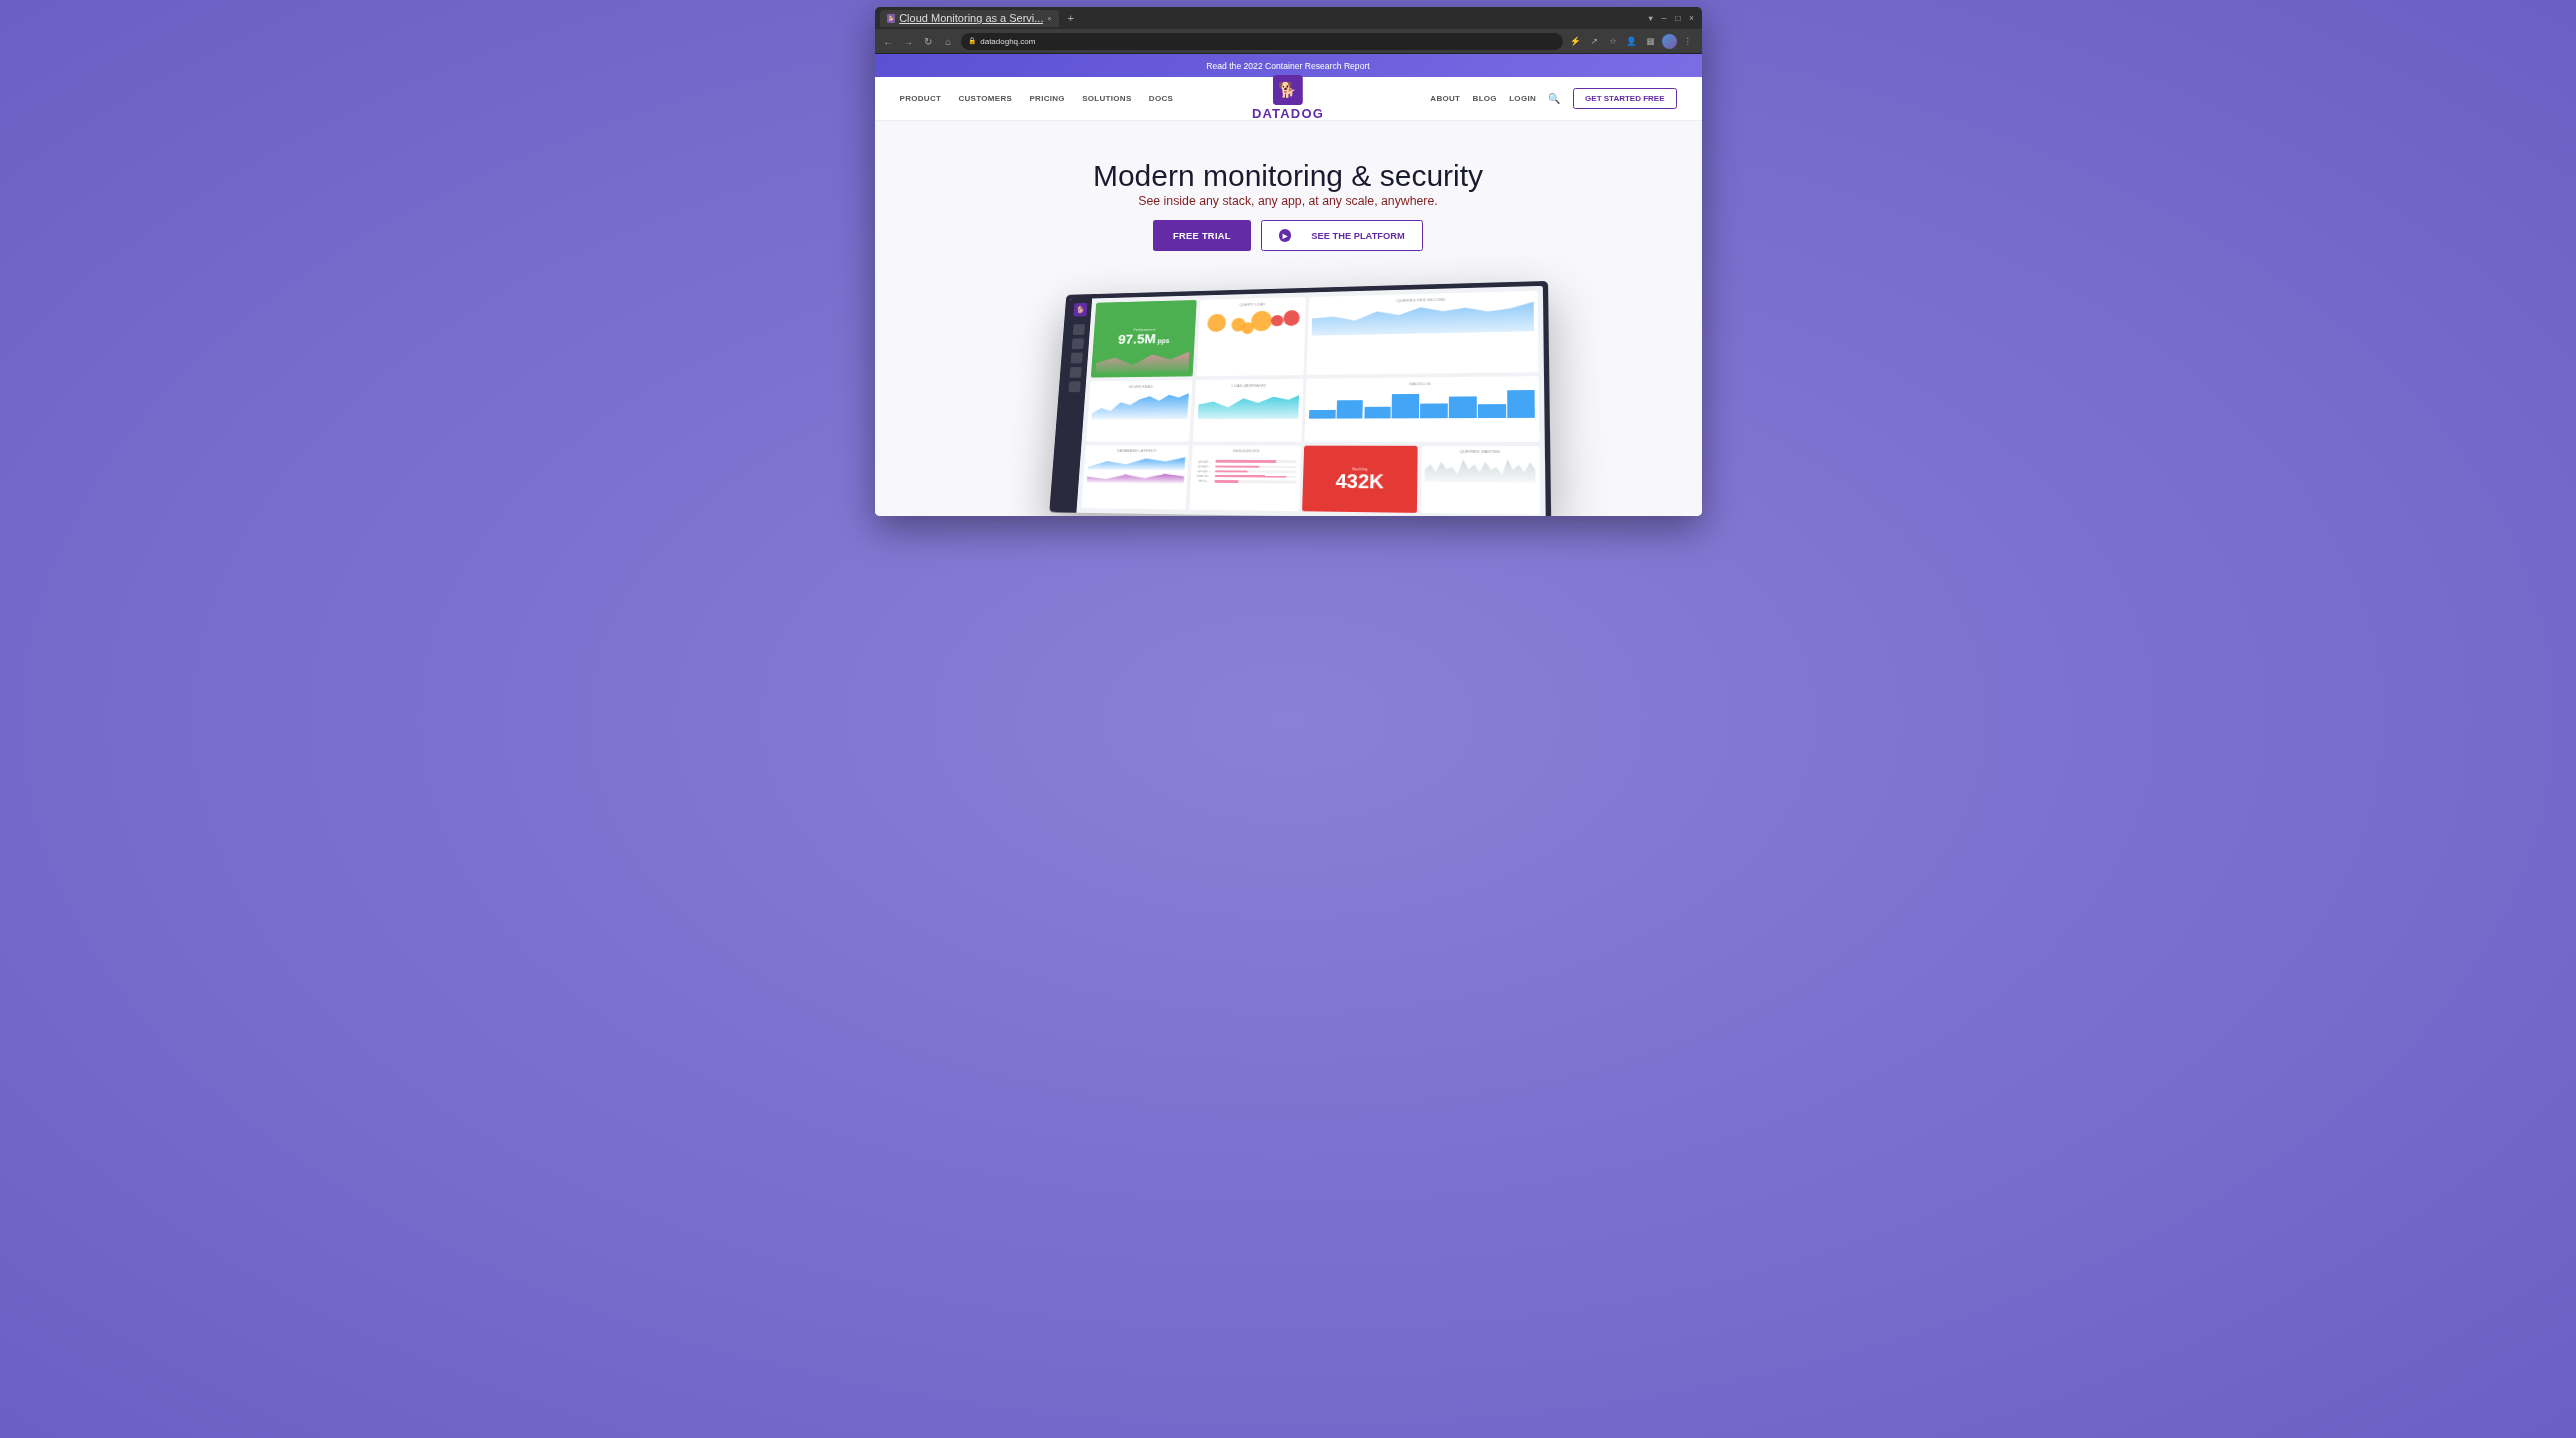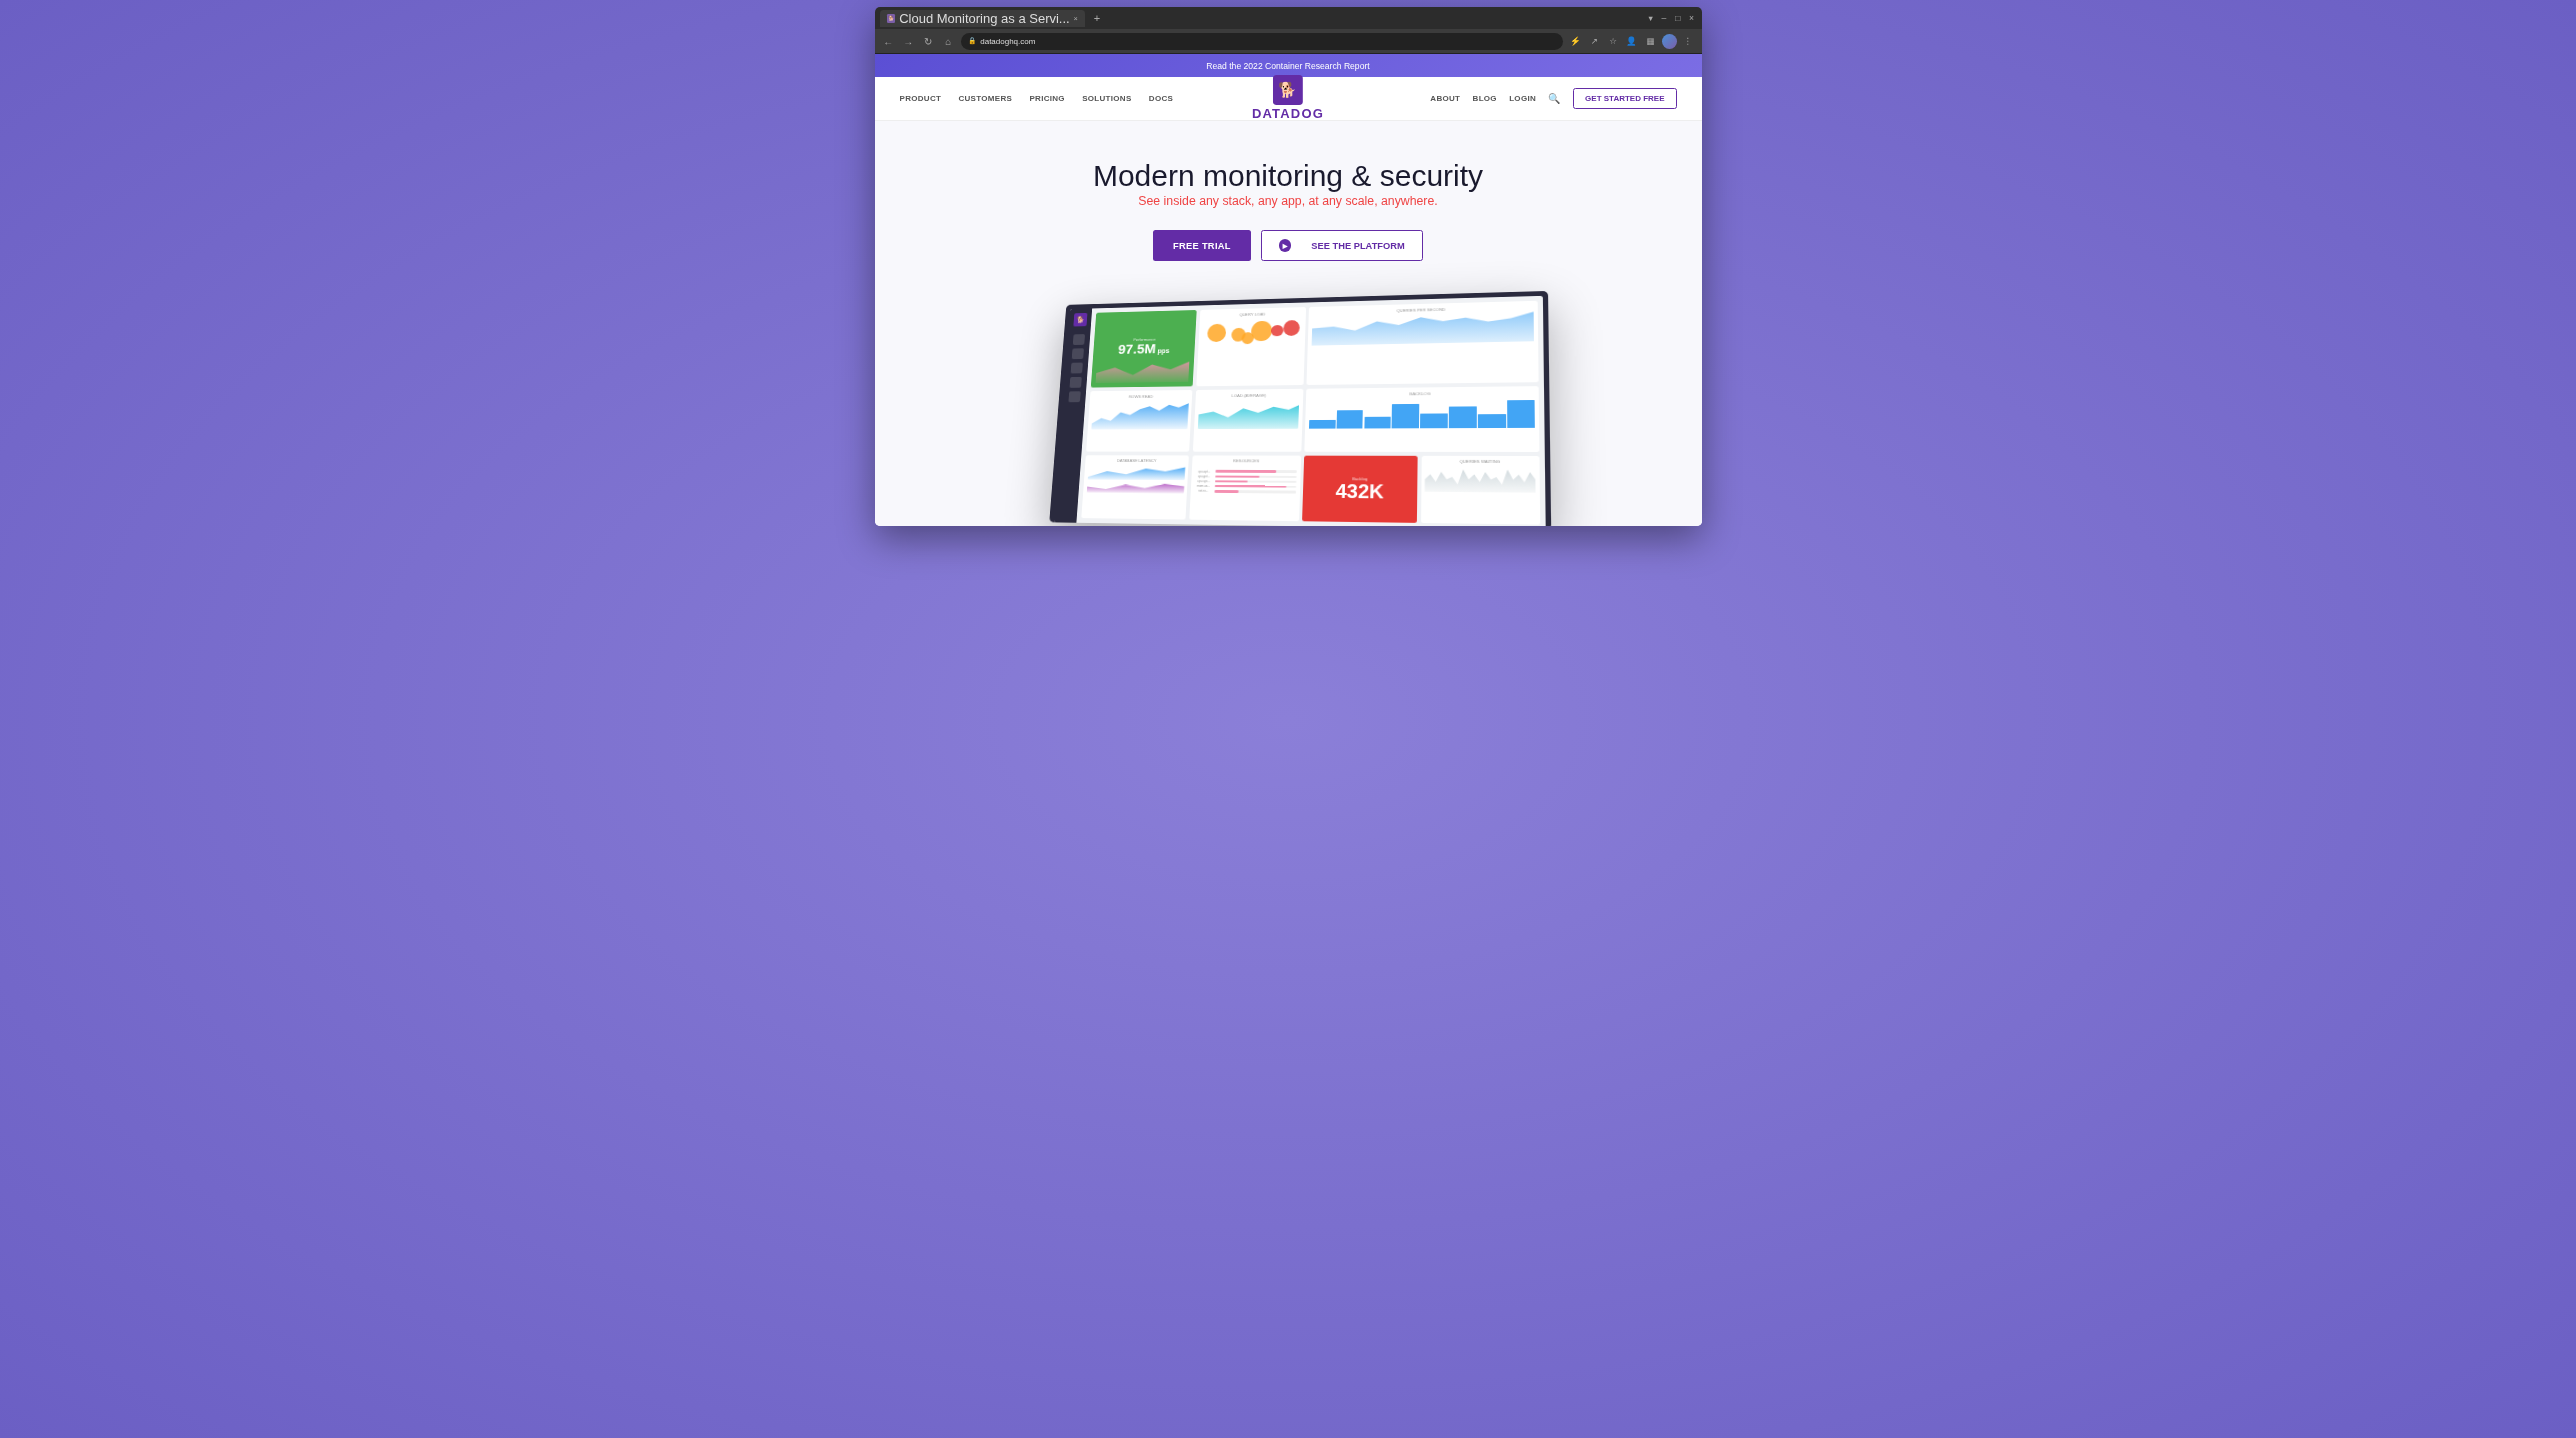--- a/index.html
+++ b/index.html
@@ -51,25 +51,26 @@
       border-radius: 1.2px;
       display: flex;
       align-items: center;
       justify-content: center;
       font-size: 5px;
       color: white;
     }
 
     .browser-tab-title {
       color: #ddd;
-      font-size: 13px;
+      font-size: 11px;
       flex: 1;
       overflow: hidden;
       text-overflow: ellipsis;
       white-space: nowrap;
+      text-decoration: underline;
     }
 
     .browser-tab-close {
       color: #aaa;
       font-size: 7.4px;
       cursor: pointer;
       display: flex;
       align-items: center;
     }
 
@@ -260,22 +261,22 @@
 
     .hero-title {
       font-size: 30px;
       font-weight: 400;
       color: #1a1a2e;
       line-height: 1.2;
     }
 
     .hero-subtitle {
       font-size: 12.3px;
-      color: #ef4444;
-      margin-bottom: 22px;
+      color: #7f1d1d;
+      margin-bottom: 12px;
     }
 
     .hero-buttons {
       display: flex;
       gap: 10px;
       justify-content: center;
       margin-bottom: 25px;
     }
 
     .btn-free-trial {

